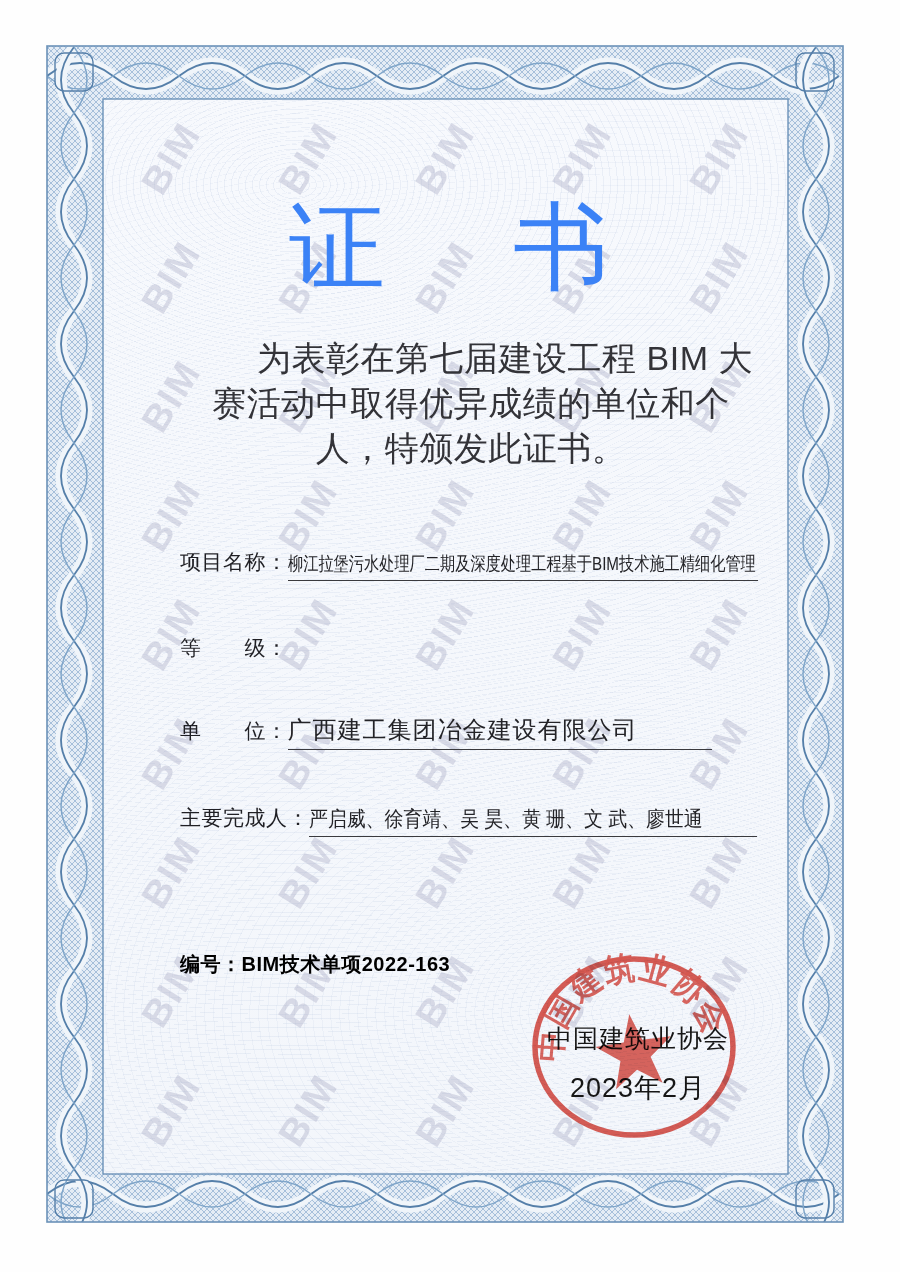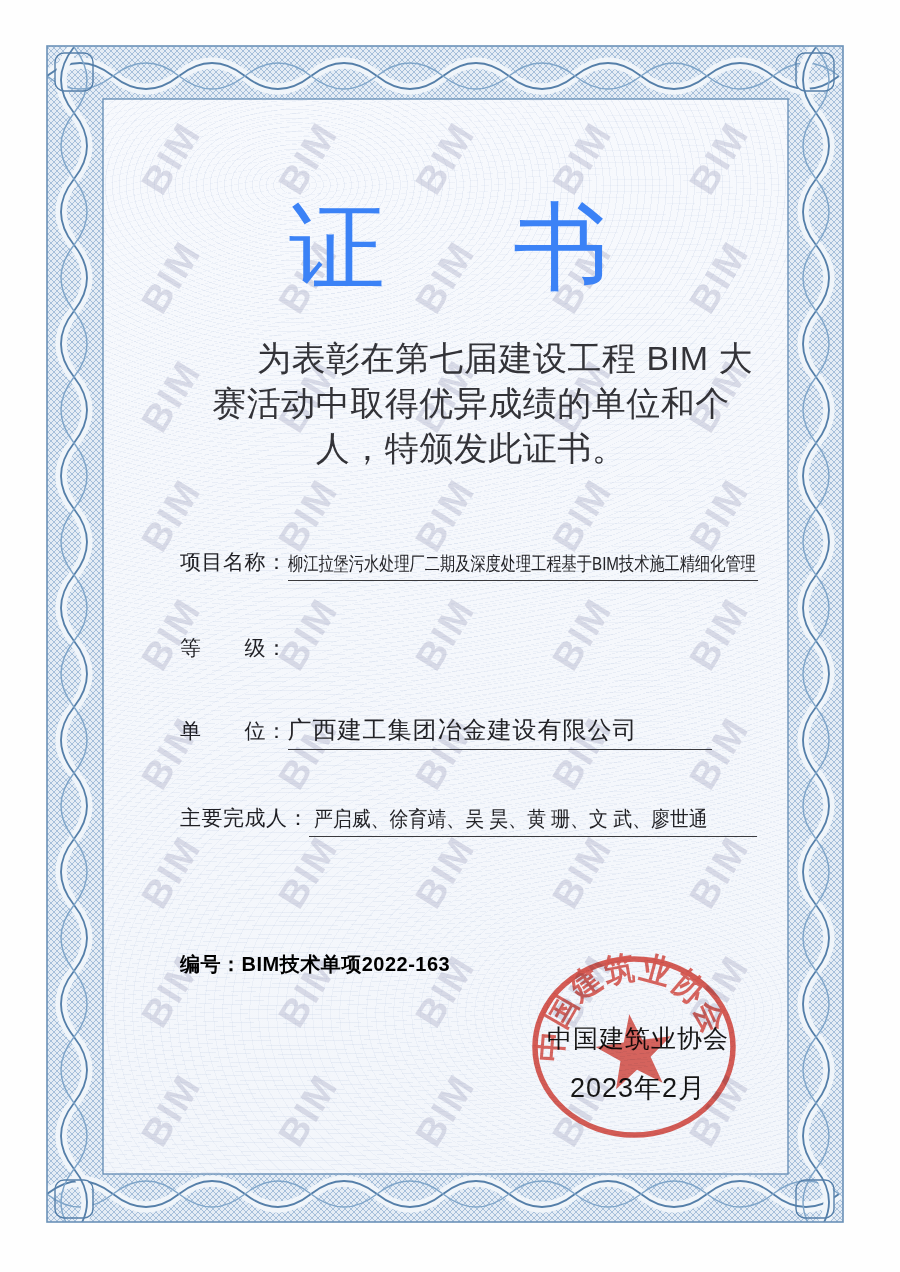--- a/index.html
+++ b/index.html
@@ -45,21 +45,21 @@
   .row .ul{border-bottom:1.6px solid #3a3a3e;padding-bottom:3px;white-space:nowrap;}
   .row-project{top:548px;}
   .row-project .ul{width:470px;text-align:right;}
   .row-project .val{display:inline-block;font-size:19px;color:#232327;transform:scaleX(0.80);transform-origin:0 100%;}
   .row-grade{top:634px;}
   .row-grade .ul{width:466px;}
   .row-grade .val{display:inline-block;font-size:28px;color:#232327;padding-left:110px;letter-spacing:2px;}
   .row-unit{top:714px;}
   .row-unit .ul{width:424px;}
   .row-unit .val{display:inline-block;font-size:24px;color:#232327;letter-spacing:1px;}
-  .row-people{top:804px;text-align:center;}
+  .row-people{top:804px;}
   .row-people .ul{width:448px;}
   .row-people .val{display:inline-block;font-size:21px;color:#232327;transform:scaleX(0.90);transform-origin:0 100%;}
   .serial{
     position:absolute;left:180px;top:951px;font-size:20px;font-weight:bold;
     color:#000000;letter-spacing:0.5px;z-index:4;
   }
   .issuer{
     position:absolute;left:518px;top:1022px;width:240px;text-align:center;
     font-size:25px;color:#161616;letter-spacing:1px;z-index:4;
   }

